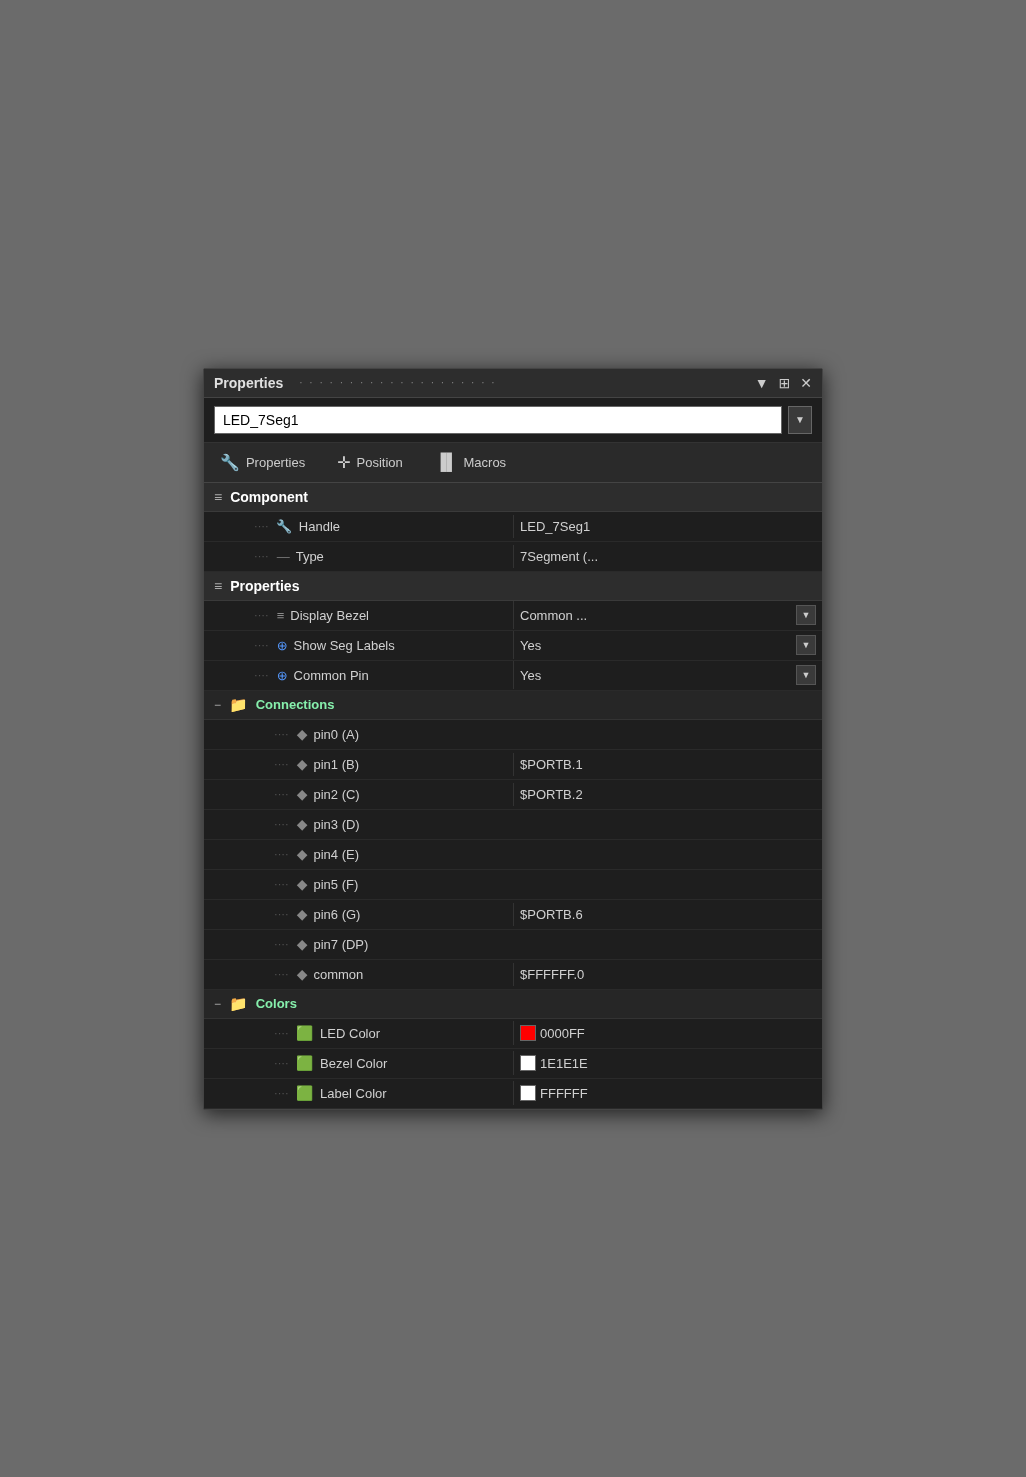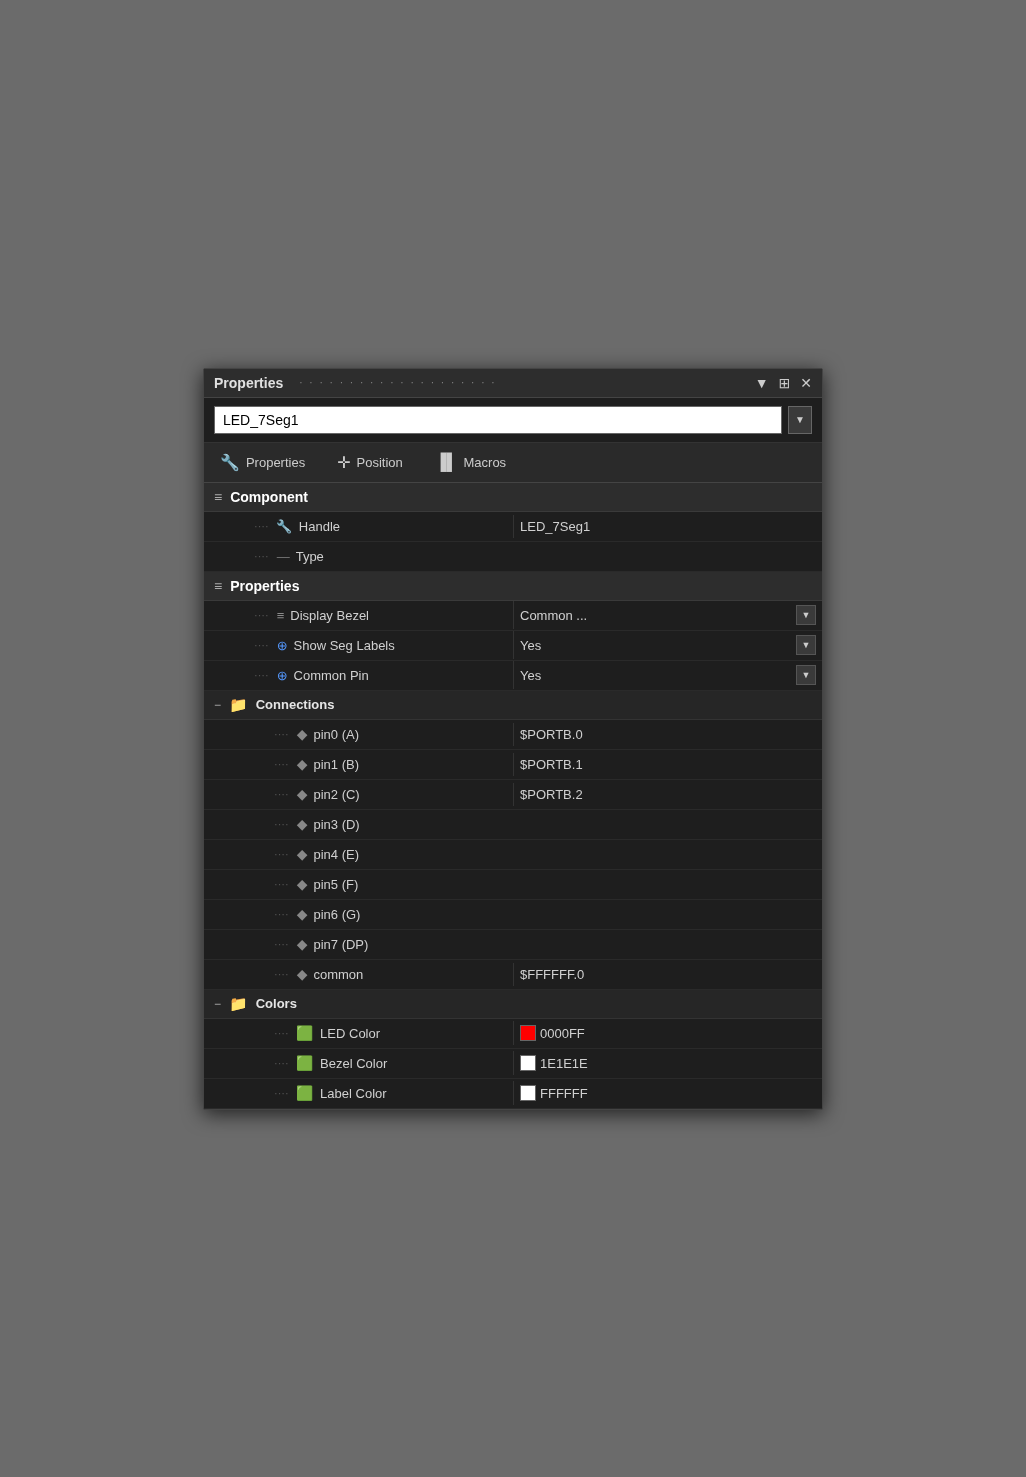--- a/index.html
+++ b/index.html
@@ -174,21 +174,21 @@
     .row-icon.dark-icon { color: #777; }
     .section-row {
       display: flex;
       align-items: center;
       background: #262626;
       border-bottom: 1px solid #333;
       padding: 5px 10px;
       gap: 8px;
     }
     .section-row-text {
-      color: #e5e5e5;
+      color: #86efac;
       font-size: 13px;
       font-weight: bold;
     }
     .color-swatch {
       width: 16px;
       height: 16px;
       border: 1px solid #666;
       flex-shrink: 0;
     }
     .tree-line {
@@ -254,20 +254,23 @@
       <span>LED_7Seg1</span>
     </div>
   </div>
 
   <div class="prop-row">
     <div class="prop-label-cell indent2">
       <span class="tree-line">····</span>
       <span class="row-icon dark-icon">—</span>
       <span>Type</span>
     </div>
+    <div class="prop-value-cell">
+      <span>7Segment (...</span>
+    </div>
   </div>
 
   <div class="section-header">
     <span class="section-icon">≡</span>
     <span class="section-header-text">Properties</span>
   </div>
 
   <div class="prop-row">
     <div class="prop-label-cell indent2">
       <span class="tree-line">····</span>
@@ -309,23 +312,20 @@
     <span class="row-icon" style="color:#8a8abb; font-size:15px;">📁</span>
     <span class="section-row-text">Connections</span>
   </div>
 
   <div class="prop-row">
     <div class="prop-label-cell indent3">
       <span class="tree-line">····</span>
       <span class="row-icon" style="color:#888; font-size:14px;">◆</span>
       <span>pin0 (A)</span>
     </div>
-    <div class="prop-value-cell">
-      <span>$PORTB.0</span>
-    </div>
   </div>
 
   <div class="prop-row">
     <div class="prop-label-cell indent3">
       <span class="tree-line">····</span>
       <span class="row-icon" style="color:#888; font-size:14px;">◆</span>
       <span>pin1 (B)</span>
     </div>
     <div class="prop-value-cell">
       <span>$PORTB.1</span>
@@ -365,20 +365,23 @@
       <span class="row-icon" style="color:#888; font-size:14px;">◆</span>
       <span>pin5  (F)</span>
     </div>
   </div>
 
   <div class="prop-row">
     <div class="prop-label-cell indent3">
       <span class="tree-line">····</span>
       <span class="row-icon" style="color:#888; font-size:14px;">◆</span>
       <span>pin6 (G)</span>
+    </div>
+    <div class="prop-value-cell">
+      <span>$PORTB.6</span>
     </div>
   </div>
 
   <div class="prop-row">
     <div class="prop-label-cell indent3">
       <span class="tree-line">····</span>
       <span class="row-icon" style="color:#888; font-size:14px;">◆</span>
       <span>pin7 (DP)</span>
     </div>
   </div>

